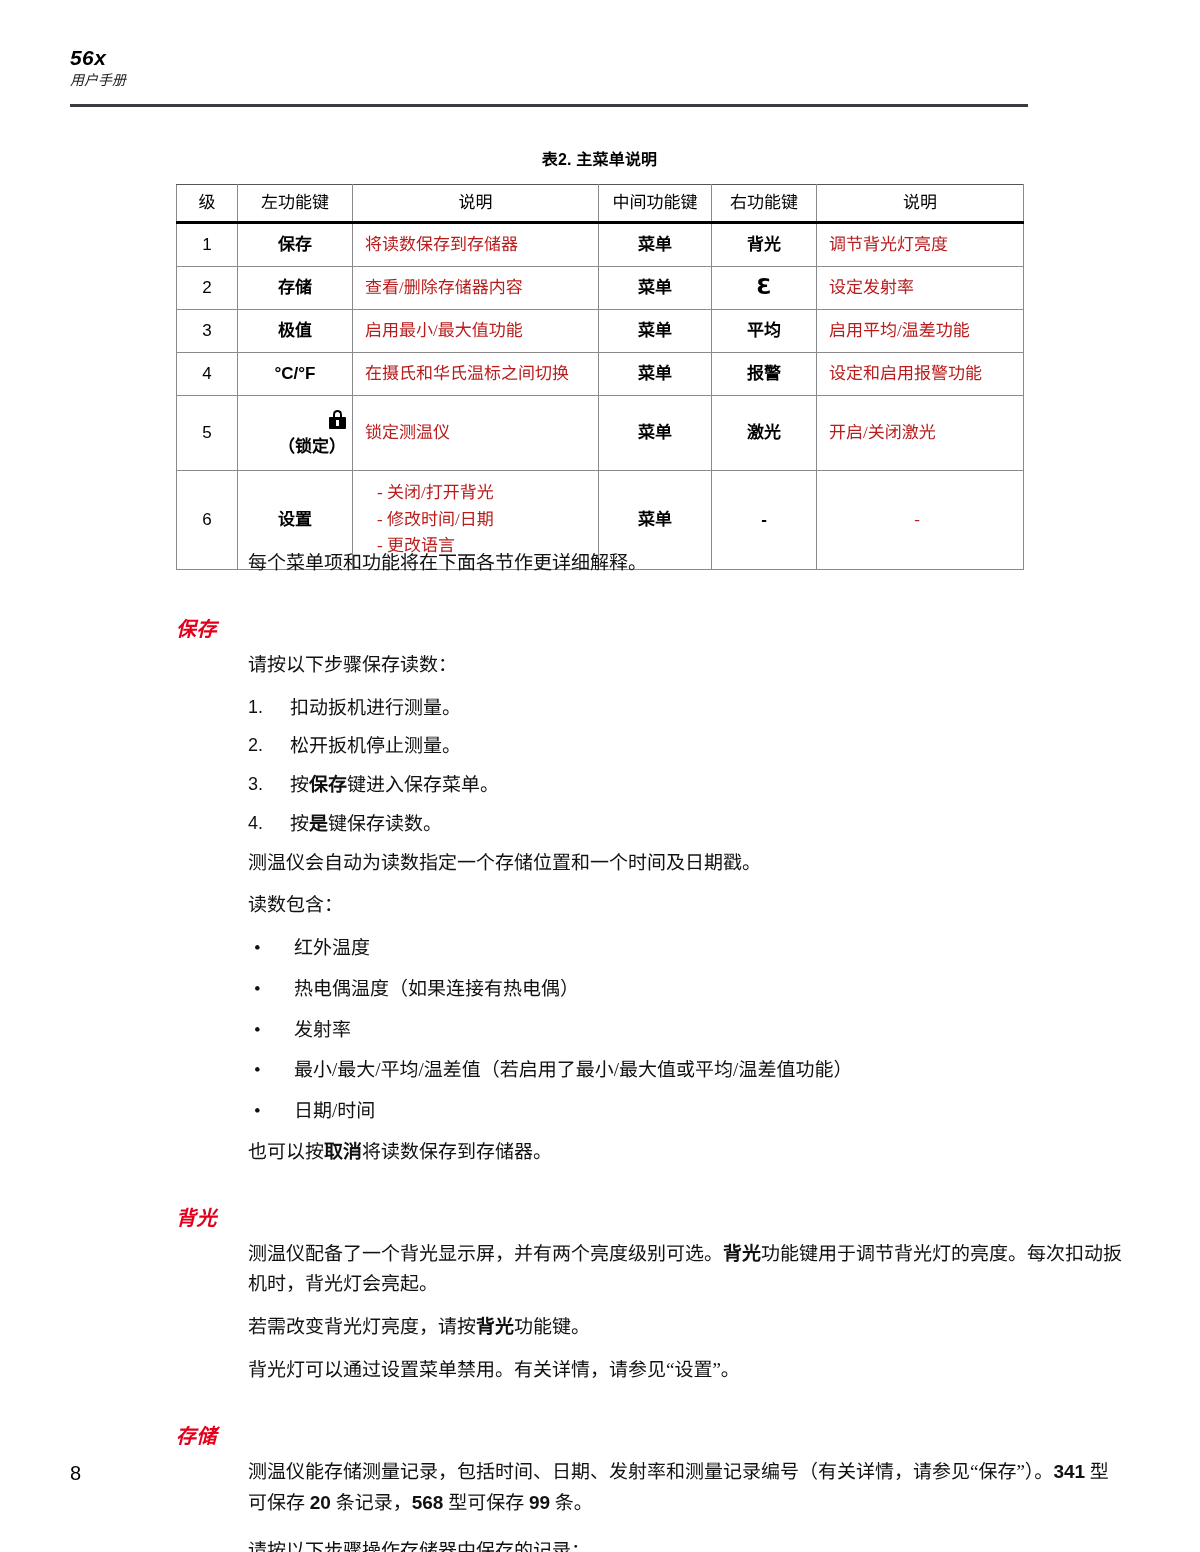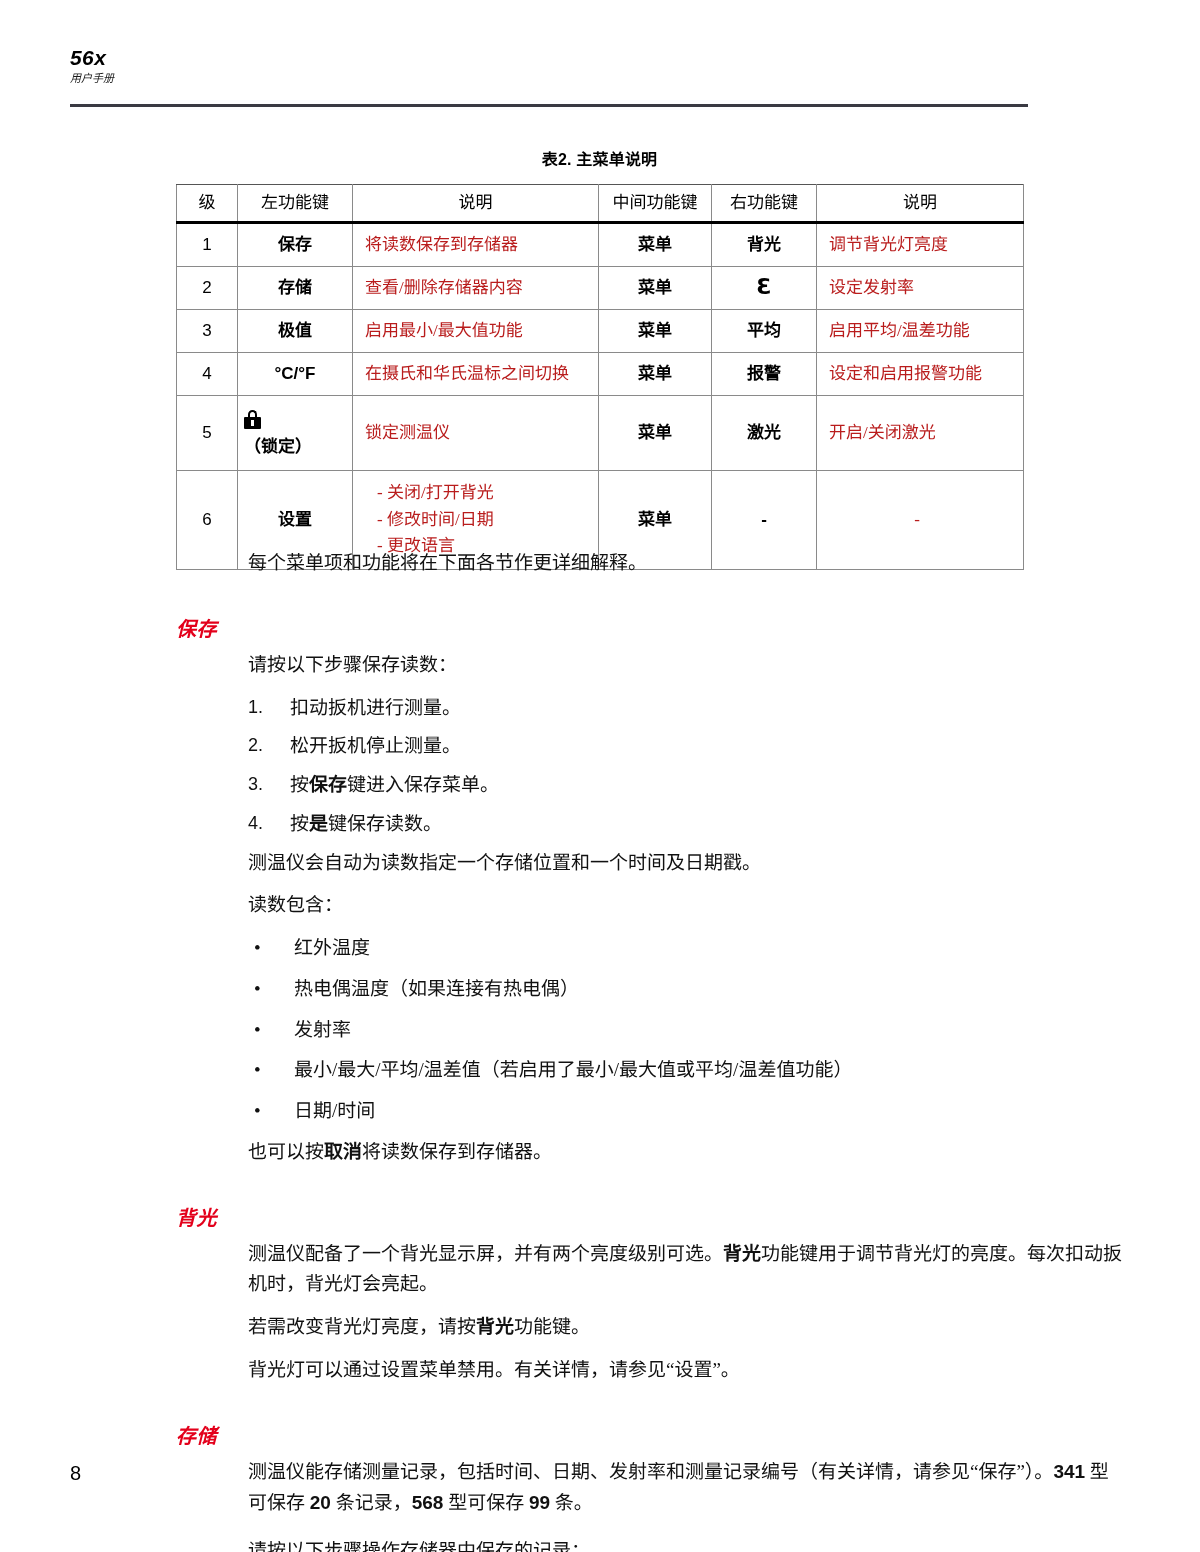--- a/index.html
+++ b/index.html
@@ -32,21 +32,21 @@
     font-family: "Liberation Sans", "DejaVu Sans", sans-serif;
     font-weight: bold;
     font-style: italic;
     font-size: 21px;
     letter-spacing: 0.4px;
     line-height: 1.1;
   }
   .doc-header .subtitle {
     font-family: "Liberation Serif", "DejaVu Serif", serif;
     font-style: italic;
-    font-size: 11px;
+    font-size: 14px;
     line-height: 1.25;
     margin-top: 3px;
     color: #1b1b1b;
   }
   .header-rule {
     position: absolute;
     left: 70px;
     top: 104px;
     width: 958px;
     height: 3px;
@@ -117,21 +117,21 @@
     text-align: left;
     font-family: "Liberation Serif", "DejaVu Serif", serif;
     font-size: 17px;
     padding-left: 12px;
     color: #b91c1c;
   }
   .menu-table tr.row-lock td { height: 74px; }
   .menu-table tr.row-setup td { height: 98px; }
 
   .lock-cell {
-    text-align: left;
+    text-align: right;
     line-height: 1.25;
   }
   .lock-cell .lock-label {
     font-family: "Liberation Sans", "DejaVu Sans", sans-serif;
     font-weight: bold;
     font-size: 17px;
     display: block;
     margin-top: 5px;
   }
   .lock-icon {

